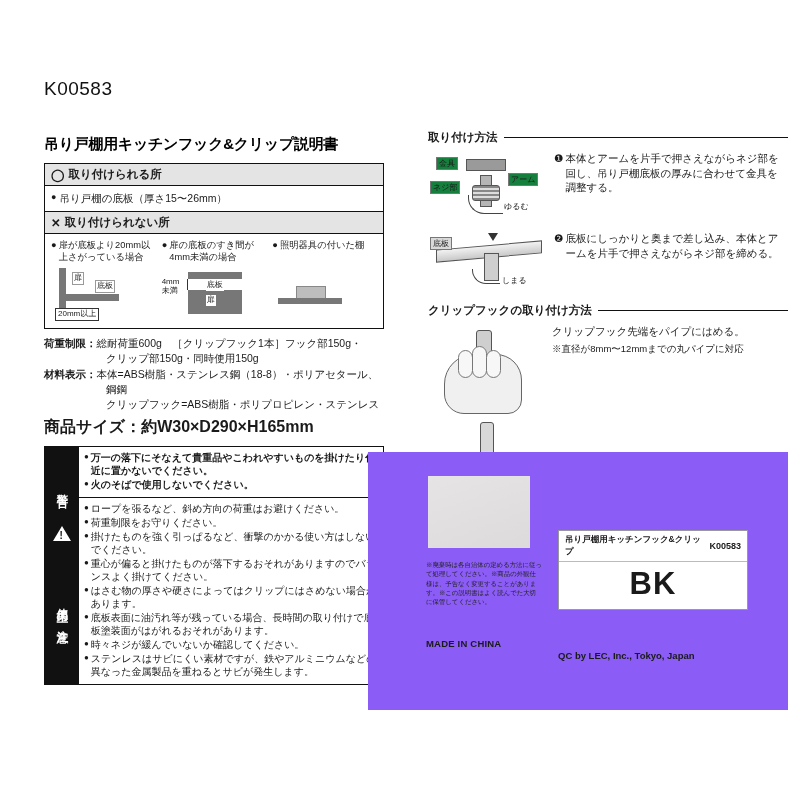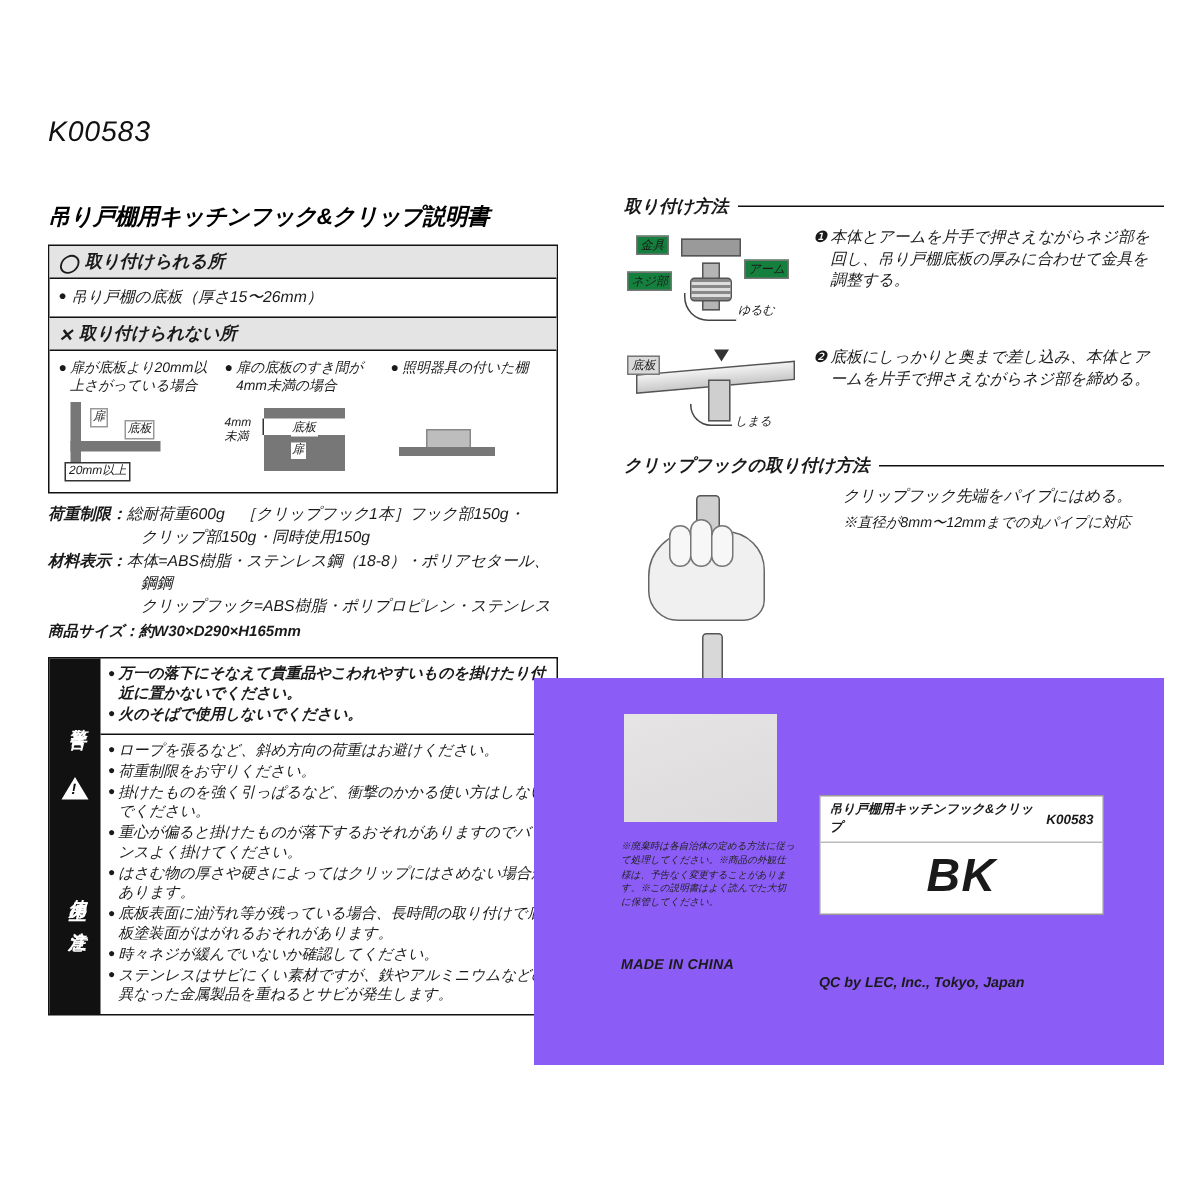--- a/index.html
+++ b/index.html
@@ -10,24 +10,23 @@
     width: 800px;
     height: 800px;
     background: #ffffff;
     font-family: "Liberation Sans", sans-serif;
     color: #1a1a1a;
     position: relative;
     overflow: hidden;
   }
   .page {
     position: absolute;
-    left: 4px; top: 0;
+    left: 16px; top: 0;
     width: 659px;
     height: 800px;
-    font-style: italic;
   }
   .sku-top {
     position: absolute;
     left: 28px;
     top: 78px;
     font-size: 19px;
     letter-spacing: 0.5px;
     color: #111;
   }
 
@@ -182,21 +181,21 @@
     font-weight: bold;
     white-space: nowrap;
   }
   .spec-val { }
   .spec-cont {
     padding-left: 62px;
   }
   .spec-size {
     margin-top: 3px;
     font-weight: bold;
-    font-size: 10px;
+    font-size: 16px;
   }
 
   
   .caution {
     margin-top: 8px;
     border: 1.5px solid #111;
     display: flex;
     box-sizing: border-box;
   }
   .caution-side {
@@ -385,21 +384,21 @@
     border-left: 1.5px solid #444;
     border-bottom-left-radius: 14px;
   }
 
   
   .clip-sec {
     margin-top: 4px;
   }
   .clip-body {
     display: flex;
-    gap: 28px;
+    gap: 6px;
     margin-top: 1px;
   }
   .clip-figs {
     width: 118px;
     flex: none;
   }
   .clip-fig {
     width: 118px; height: 96px;
     position: relative;
   }

